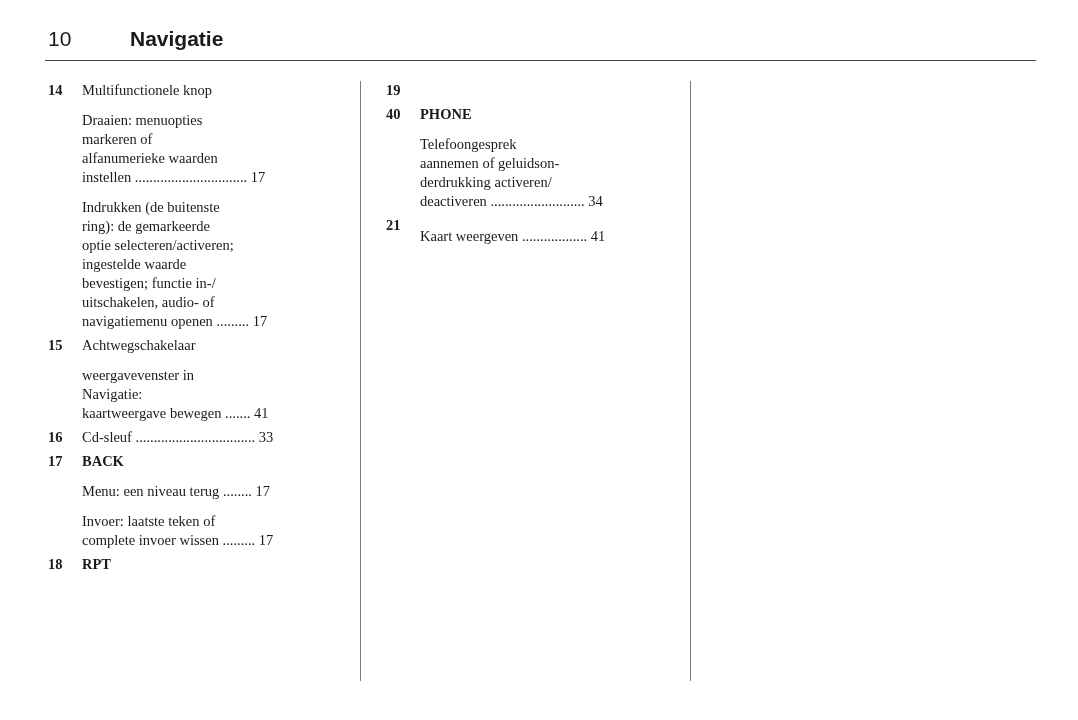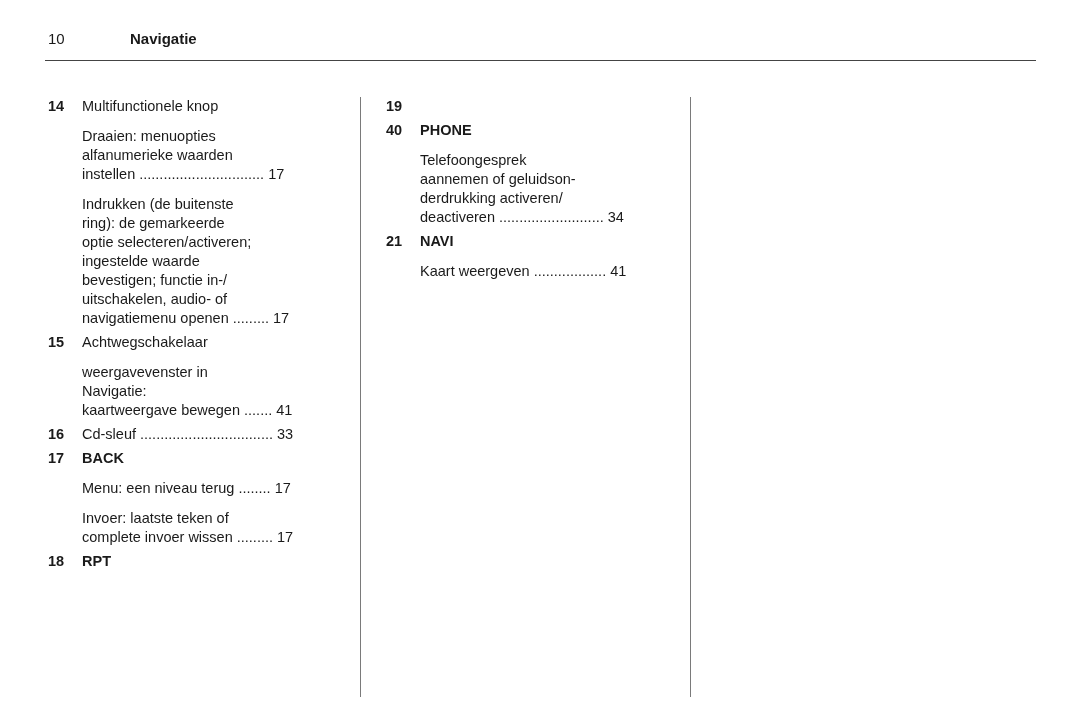--- a/index.html
+++ b/index.html
@@ -14,41 +14,42 @@
     width: 1078px;
     height: 720px;
     background: #ffffff;
     box-sizing: border-box;
     overflow: hidden;
   }
   .header {
     display: flex;
     align-items: flex-end;
     padding: 28px 48px 0 48px;
-    font-size: 15px;
+    font-size: 21px;
     line-height: 22px;
   }
   .header .pagenum {
     width: 82px;
     font-weight: normal;
   }
   .header .title {
     font-weight: bold;
   }
   .header-rule {
     border: none;
     border-top: 1.5px solid #444;
     margin: 10px 42px 0 45px;
   }
   .content {
     display: flex;
     align-items: stretch;
-    margin-top: 36px;
+    margin-top: 20px;
     padding-left: 48px;
     min-height: 600px;
+    font-family: Liberation Serif, serif;
   }
   .col {
     box-sizing: border-box;
   }
   .col-1 {
     width: 312px;
     padding-right: 16px;
   }
   .col-2 {
     width: 329px;
@@ -99,20 +100,21 @@
   </div>
   <hr class="header-rule">
   <div class="content">
     <div class="col col-1" id="col-0">
         <div class="entry">
           <span class="num">14</span>
           <div class="body">
             <div class="label">Multifunctionele knop</div>
             <div class="paragraph">
               <div class="line">Draaien: menuopties</div>
+              <div class="line">markeren of</div>
               <div class="line">alfanumerieke waarden</div>
               <div class="line">instellen ............................... 17</div>
             </div>
             <div class="paragraph">
               <div class="line">Indrukken (de buitenste</div>
               <div class="line">ring): de gemarkeerde</div>
               <div class="line">optie selecteren/activeren;</div>
               <div class="line">ingestelde waarde</div>
               <div class="line">bevestigen; functie in-/</div>
               <div class="line">uitschakelen, audio- of</div>
@@ -170,21 +172,20 @@
               <div class="line">Telefoongesprek</div>
               <div class="line">aannemen of geluidson-</div>
               <div class="line">derdrukking activeren/</div>
               <div class="line">deactiveren .......................... 34</div>
             </div>
           </div>
         </div>
         <div class="entry">
           <span class="num">21</span>
           <div class="body">
-            <div class="label bold">NAVI</div>
             <div class="paragraph">
               <div class="line">Kaart weergeven .................. 41</div>
             </div>
           </div>
         </div>
       </div>
     <div class="divider"></div>
     <div class="col col-3"></div>
   </div>
 </div>

